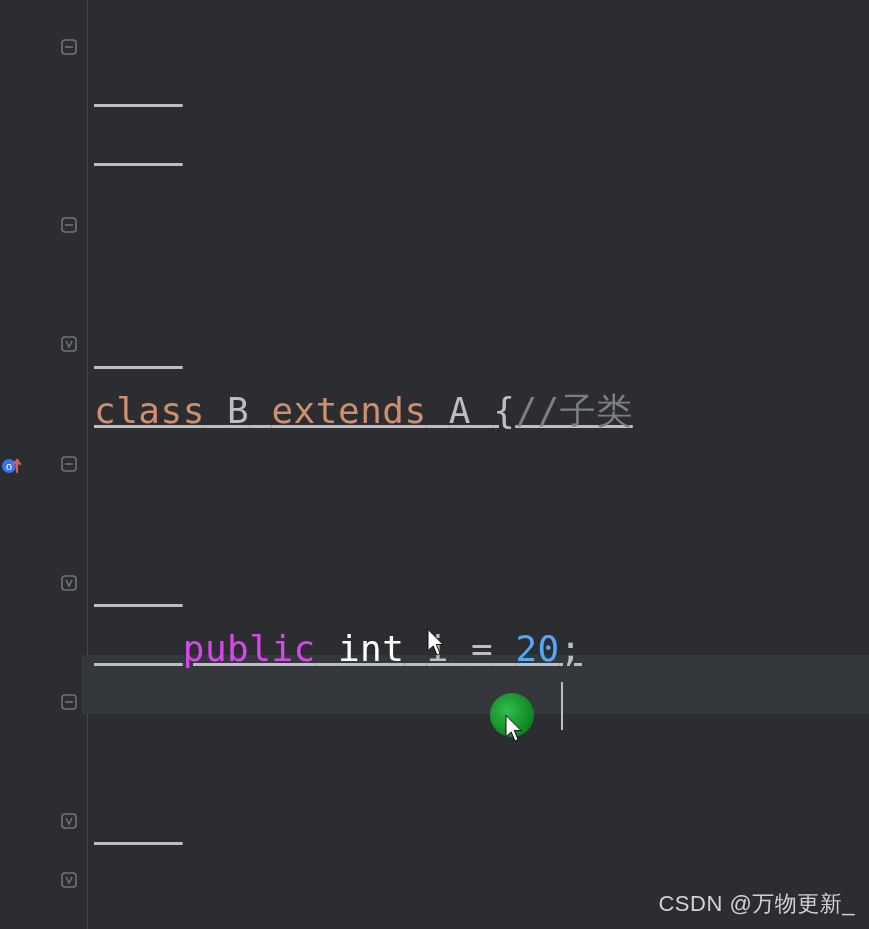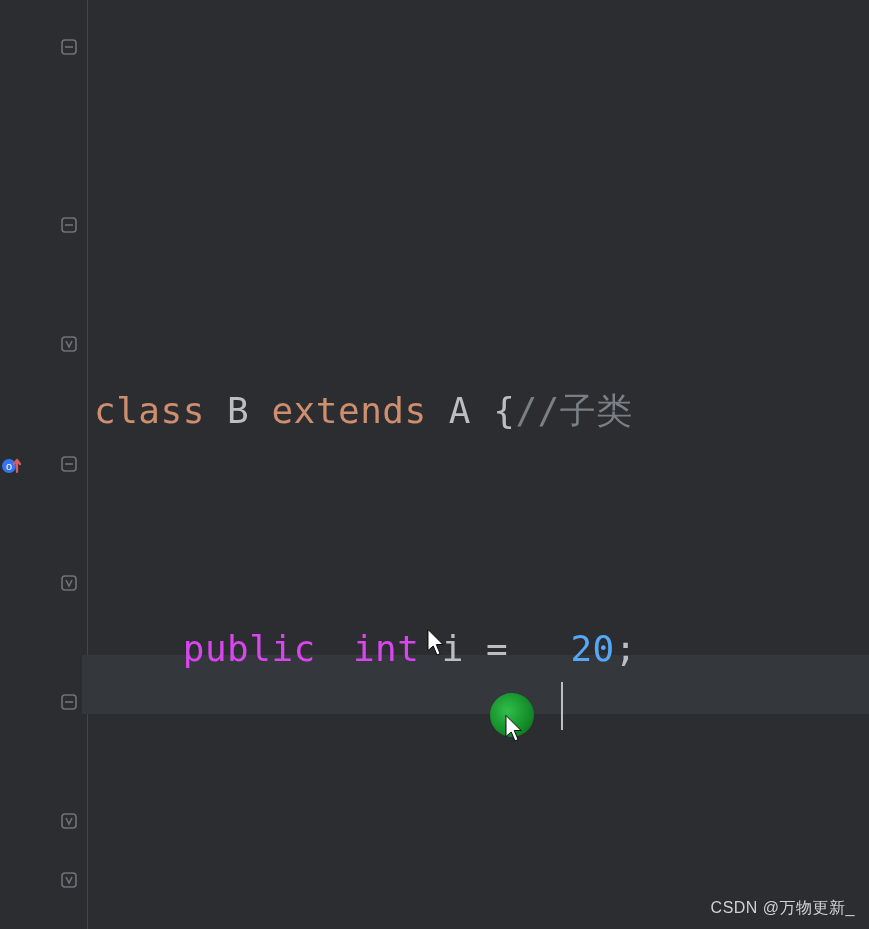--- a/index.html
+++ b/index.html
@@ -43,27 +43,28 @@
   }
   .fold-marker svg { display: block; }
   .code {
     padding-left: 6px;
     font-size: 36px;
     line-height: 59.5px;
     white-space: pre;
     letter-spacing: 0.5px;
     position: relative;
     flex: 1;
+    text-decoration: underline;
   }
   .line { height: 59.5px; }
   .kw-class { color: #cf8e6d; }
   .kw-public { color: #d946ef; }
-  .kw-int { color: #d946ef; margin-left: 15px; }
+  .kw-int { color: #ffffff; }
   .ident { color: #bcbec4; }
-  .num { color: #56a8f5; margin-left: 40px; }
+  .num { color: #56a8f5; }
   .op { color: #bcbec4; }
   .brace { color: #bcbec4; }
   .cmt { color: #7a7e85; }
   .curline-hl {
     position: absolute;
     left: -6px; right: 0;
     height: 59.5px;
     background: #34373b;
     z-index: 0;
   }
@@ -84,21 +85,21 @@
     position: absolute;
     width: 44px; height: 44px;
     border-radius: 50%;
     background: radial-gradient(circle at 40% 40%, #2fbf4a 0%, #0b7a1e 80%);
     z-index: 4;
   }
   .watermark {
     position: absolute;
     right: 14px;
     bottom: 10px;
-    font-size: 16px;
+    font-size: 22px;
     color: #cfd2d6;
     font-family: sans-serif;
     letter-spacing: 0.5px;
     z-index: 30;
   }
 </style>
 </head>
 <body>
 
 <div class="editor">

